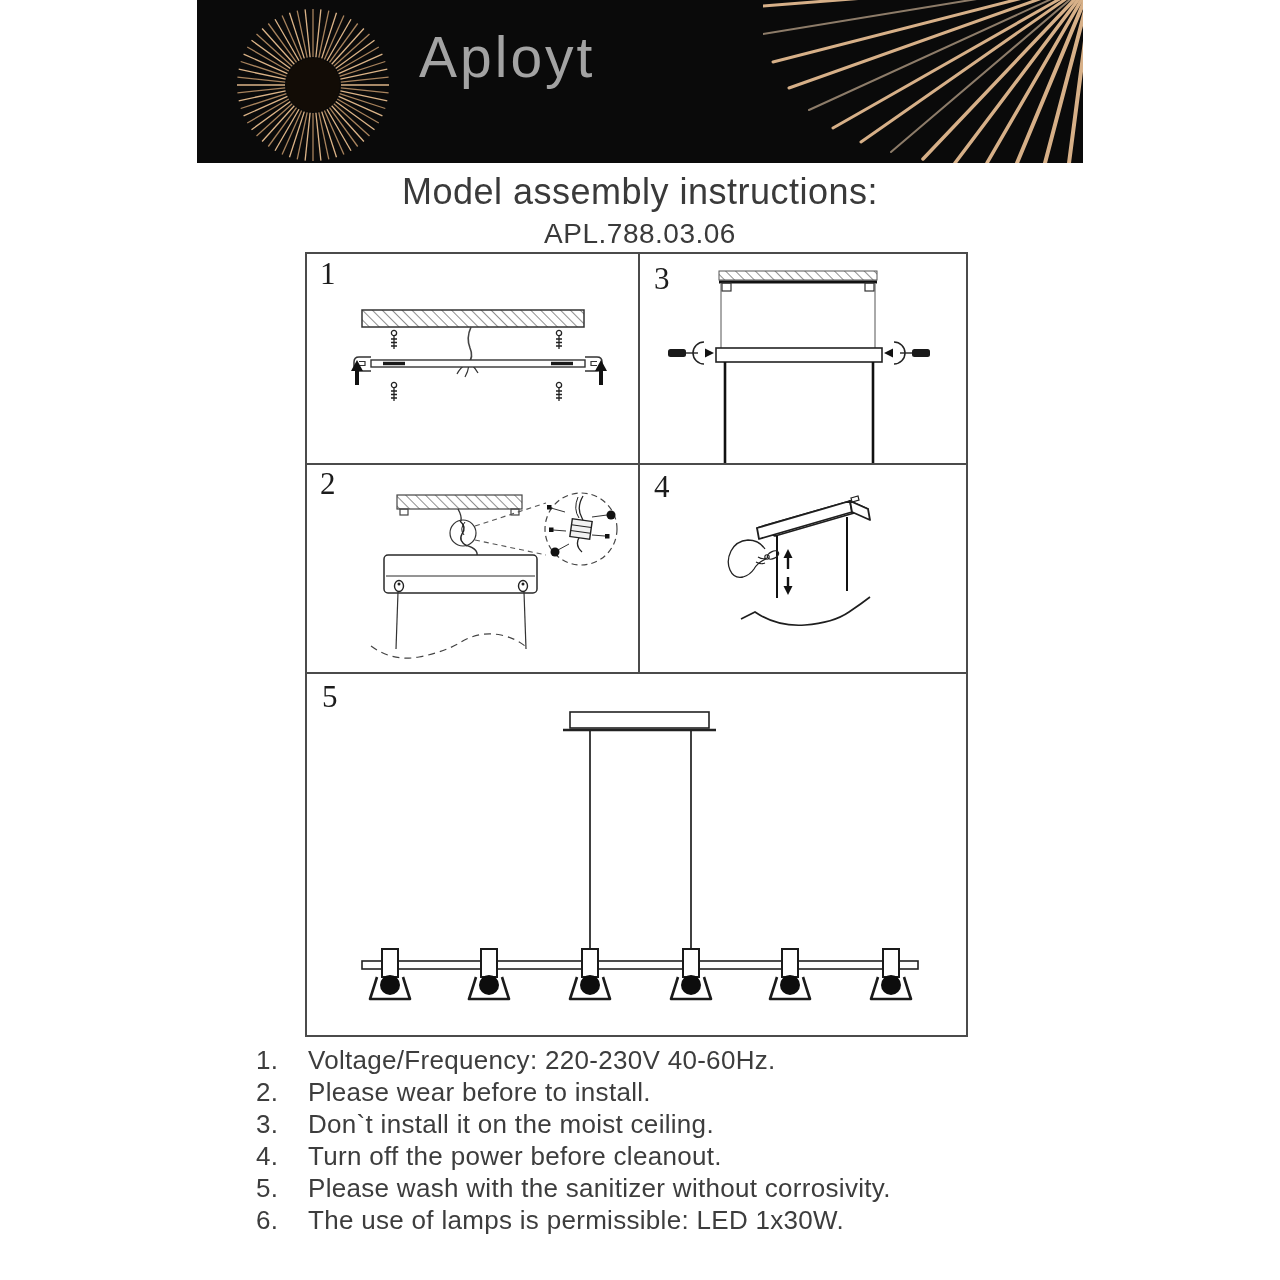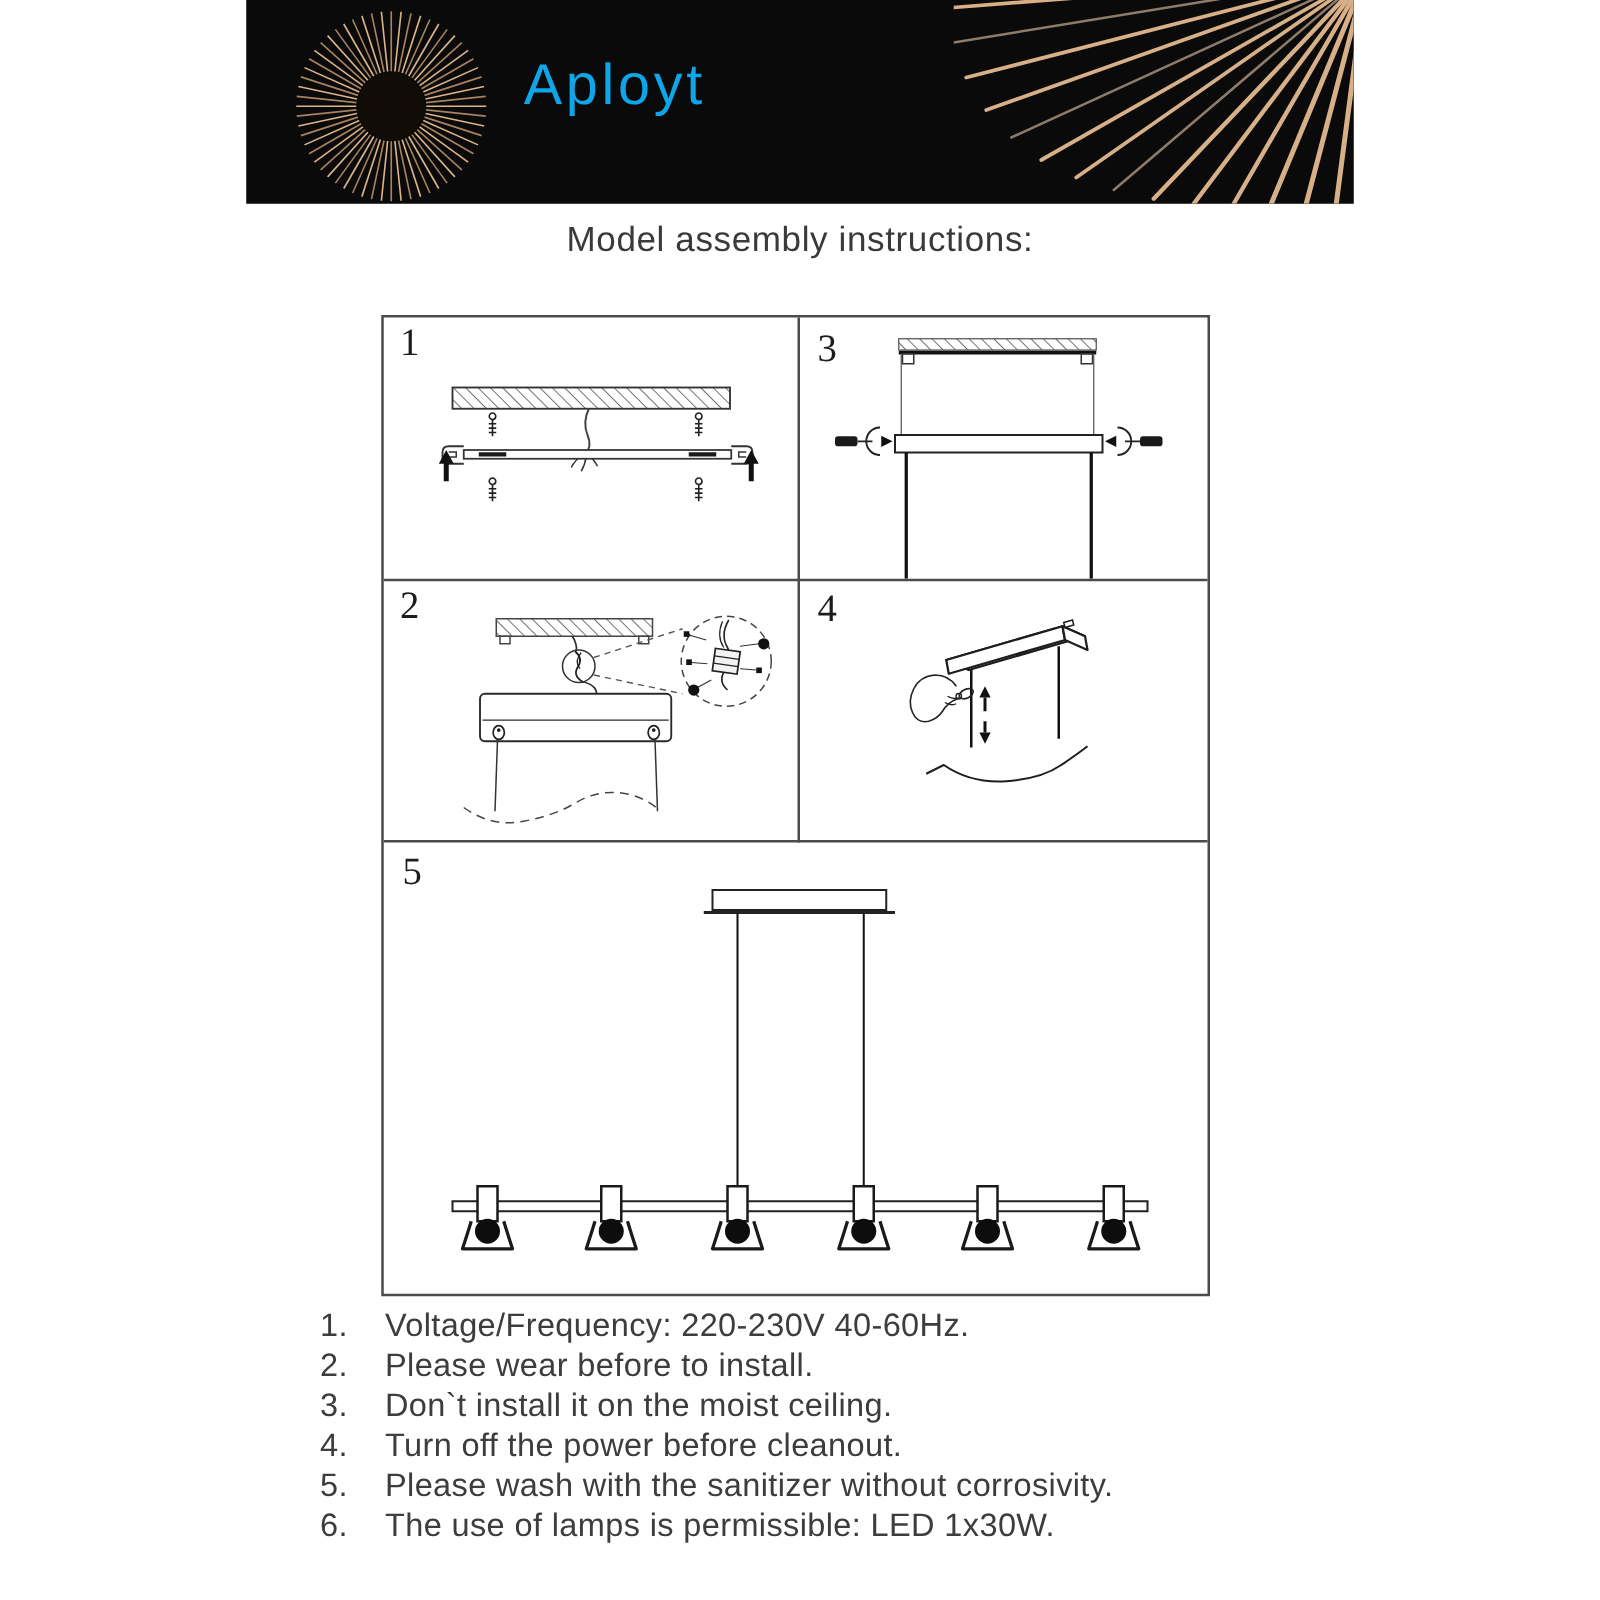--- a/index.html
+++ b/index.html
@@ -8,28 +8,28 @@
     font-family:"Liberation Sans",sans-serif;overflow:hidden;
   }
   
   .banner{
     position:absolute;left:197px;top:0;width:886px;height:163px;
     background:#0a0a0a;overflow:hidden;
   }
   .logo-wrap{position:absolute;left:36px;top:7px;width:160px;height:156px;}
   .logo-svg{position:absolute;left:0;top:0;}
   .brand{
-    position:absolute;left:222px;top:40px;
-    font-size:46px;font-weight:300;letter-spacing:3px;color:#0ea5e9;
+    position:absolute;left:222px;top:24px;
+    font-size:57px;font-weight:300;letter-spacing:3px;color:#a3a3a3;
     font-family:"Liberation Sans",sans-serif;
   }
   .rays-svg{position:absolute;right:0;top:0;}
   
   .title-block{position:absolute;left:0;top:176px;width:1280px;text-align:center;color:#3a3a3a;}
-  .title-line{font-size:28px;letter-spacing:0.5px;line-height:32px;}
+  .title-line{font-size:36px;letter-spacing:0.5px;line-height:32px;}
   .model-line{font-size:28px;letter-spacing:0.5px;line-height:32px;margin-top:10px;}
   
   .grid{
     position:absolute;left:305px;top:252px;width:663px;height:785px;
     border:2px solid #4b4b4b;box-sizing:border-box;background:#fff;
   }
   .hdiv1{position:absolute;left:0;top:209px;width:100%;height:2px;background:#4b4b4b;}
   .hdiv2{position:absolute;left:0;top:418px;width:100%;height:2px;background:#4b4b4b;}
   .vdiv{position:absolute;left:331px;top:0;width:2px;height:420px;background:#4b4b4b;}
   .panel-num{
@@ -139,20 +139,21 @@
       <line x1="330" y1="-20" x2="224" y2="163" stroke="#d7b088" stroke-width="3.5"></line>
       <line x1="330" y1="-20" x2="254" y2="163" stroke="#d7b088" stroke-width="4"></line>
       <line x1="330" y1="-20" x2="282" y2="163" stroke="#d7b088" stroke-width="4"></line>
       <line x1="330" y1="-20" x2="306" y2="163" stroke="#d7b088" stroke-width="4"></line>
     </g>
   </svg>
 </div>
 
 <div class="title-block">
   <div class="title-line">Model assembly instructions:</div>
+  <div class="model-line">APL.788.03.06</div>
 </div>
 
 <div class="grid">
   <div class="hdiv1"></div>
   <div class="hdiv2"></div>
   <div class="vdiv"></div>
 
   <div class="panel-num pn1">1</div>
   <div class="panel-num pn2">2</div>
   <div class="panel-num pn3">3</div>

